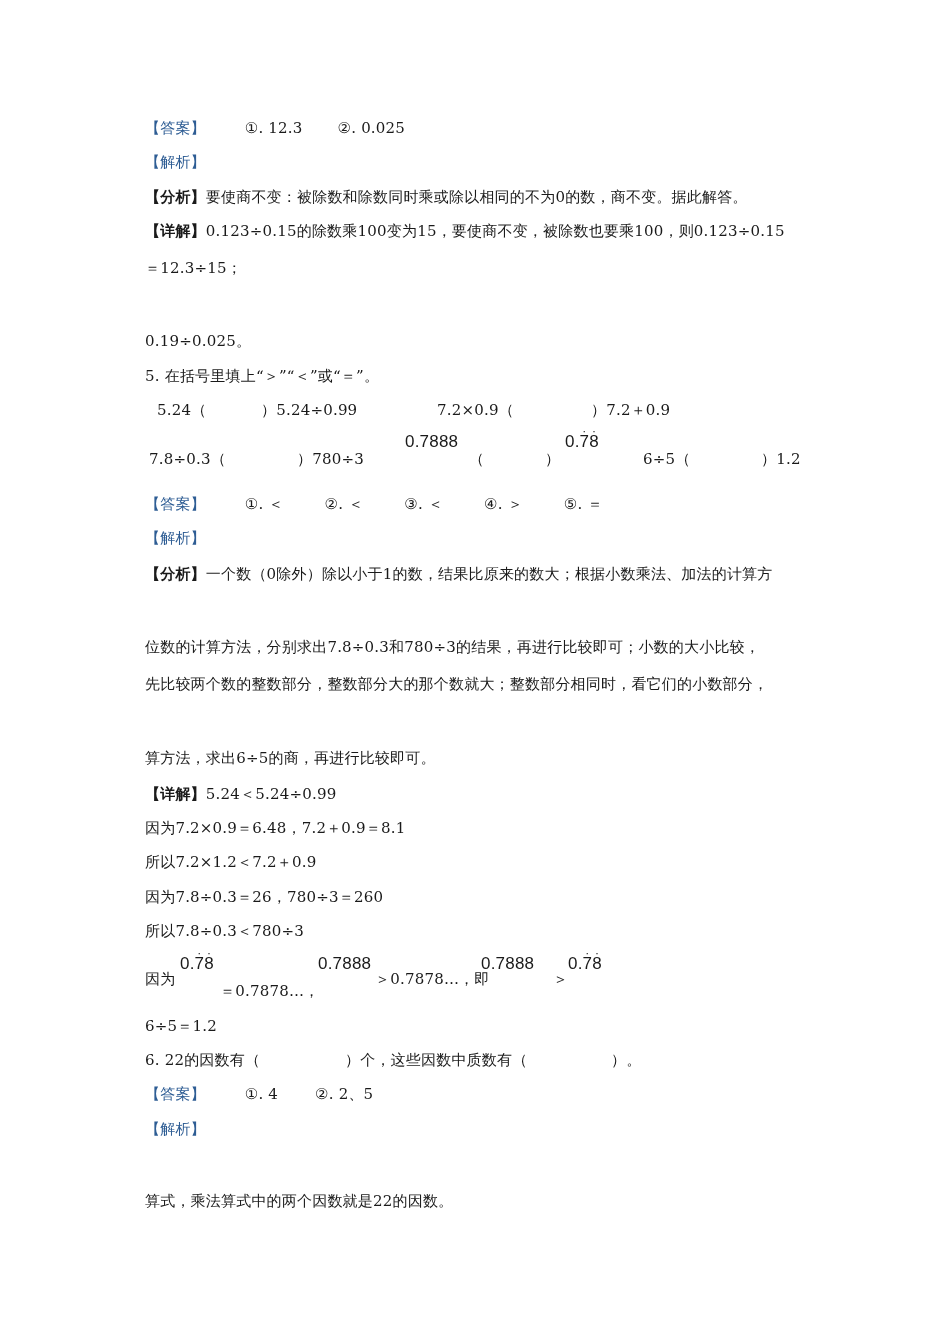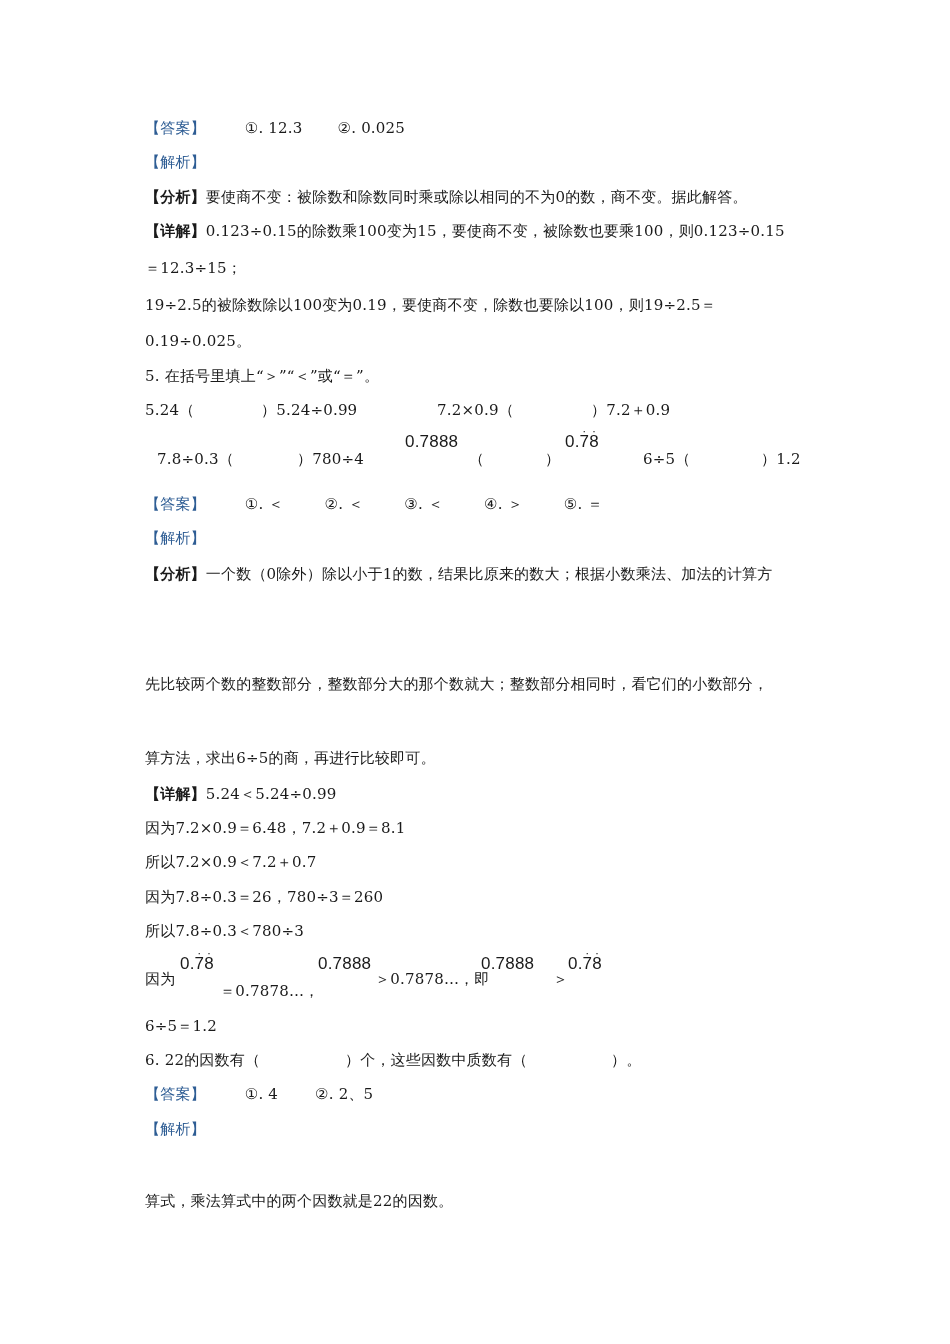--- a/index.html
+++ b/index.html
@@ -73,35 +73,34 @@
   <div class="line" style="top:152px;">
     <span class="tag">【解析】</span>
   </div>
   <div class="line" style="top:187px;">
     <span class="tag-bold">【分析】</span><span>要使商不变：被除数和除数同时乘或除以相同的不为0的数，商不变。据此解答。</span>
   </div>
   <div class="line" style="top:221px;">
     <span class="tag-bold">【详解】</span><span>0.123÷0.15的除数乘100变为15，要使商不变，被除数也要乘100，则0.123÷0.15</span>
   </div>
   <div class="line" style="top:258px;">＝12.3÷15；</div>
-  <div class="line" style="top:295px;">19÷2.5的被除数除以100变为0.19，要使商不变，除数也要除以100，则19÷2.5＝</div>
   <div class="line" style="top:331px;">0.19÷0.025。</div>
 
   <div class="line" style="top:366px;">5. 在括号里填上“＞”“＜”或“＝”。</div>
 
   <div class="line" style="top:400px; width:680px; height:22px;">
-    <span class="seg" style="left:0;">5.24（</span>
+    <span class="seg" style="left:12px;">5.24（</span>
     <span class="seg" style="left:116px;">）5.24÷0.99</span>
     <span class="seg" style="left:292px;">7.2×0.9（</span>
     <span class="seg" style="left:446px;">）7.2＋0.9</span>
   </div>
 
   <div class="line" style="top:428px; width:680px; height:40px;">
-    <span class="seg" style="left:12px; top:21px;">7.8÷0.3（</span>
-    <span class="seg" style="left:152px; top:21px;">）780÷4</span>
+    <span class="seg" style="left:4px; top:21px;">7.8÷0.3（</span>
+    <span class="seg" style="left:152px; top:21px;">）780÷3</span>
     <span class="seg math-raised" style="left:260px; top:4px;">0.7888</span>
     <span class="seg" style="left:324px; top:21px;">（</span>
     <span class="seg" style="left:400px; top:21px;">）</span>
     <span class="seg math-raised" style="left:420px; top:4px;">
       <span>0.</span><span class="repeat"><span class="dot">·</span><span>7</span></span><span class="repeat"><span class="dot">·</span><span>8</span></span>
     </span>
     <span class="seg" style="left:498px; top:21px;">6÷5（</span>
     <span class="seg" style="left:616px; top:21px;">）1.2</span>
   </div>
 
@@ -112,28 +111,29 @@
     <span class="ans-item" style="margin-left:36px;">③. ＜</span>
     <span class="ans-item" style="margin-left:36px;">④. ＞</span>
     <span class="ans-item" style="margin-left:36px;">⑤. ＝</span>
   </div>
   <div class="line" style="top:528px;">
     <span class="tag">【解析】</span>
   </div>
   <div class="line" style="top:564px;">
     <span class="tag-bold">【分析】</span><span>一个数（0除外）除以小于1的数，结果比原来的数大；根据小数乘法、加法的计算方</span>
   </div>
+  <div class="line" style="top:637px;">位数的计算方法，分别求出7.8÷0.3和780÷3的结果，再进行比较即可；小数的大小比较，</div>
   <div class="line" style="top:674px;">先比较两个数的整数部分，整数部分大的那个数就大；整数部分相同时，看它们的小数部分，</div>
   <div class="line" style="top:748px;">算方法，求出6÷5的商，再进行比较即可。</div>
 
   <div class="line" style="top:784px;">
     <span class="tag-bold">【详解】</span><span>5.24＜5.24÷0.99</span>
   </div>
   <div class="line" style="top:818px;">因为7.2×0.9＝6.48，7.2＋0.9＝8.1</div>
-  <div class="line" style="top:852px;">所以7.2×0.9＜7.2＋0.7</div>
+  <div class="line" style="top:852px;">所以7.2×1.2＜7.2＋0.9</div>
   <div class="line" style="top:887px;">因为7.8÷0.3＝26，780÷3＝260</div>
   <div class="line" style="top:921px;">所以7.8÷0.3＜780÷3</div>
 
   <div class="line" style="top:952px; width:680px; height:40px;">
     <span class="seg" style="left:0; top:17px;">因为</span>
     <span class="seg math-raised" style="left:35px; top:2px;">
       <span>0.</span><span class="repeat"><span class="dot">·</span><span>7</span></span><span class="repeat"><span class="dot">·</span><span>8</span></span>
     </span>
     <span class="seg" style="left:75px; top:29px;">＝0.7878…，</span>
     <span class="seg math-raised" style="left:173px; top:2px;">0.7888</span>

